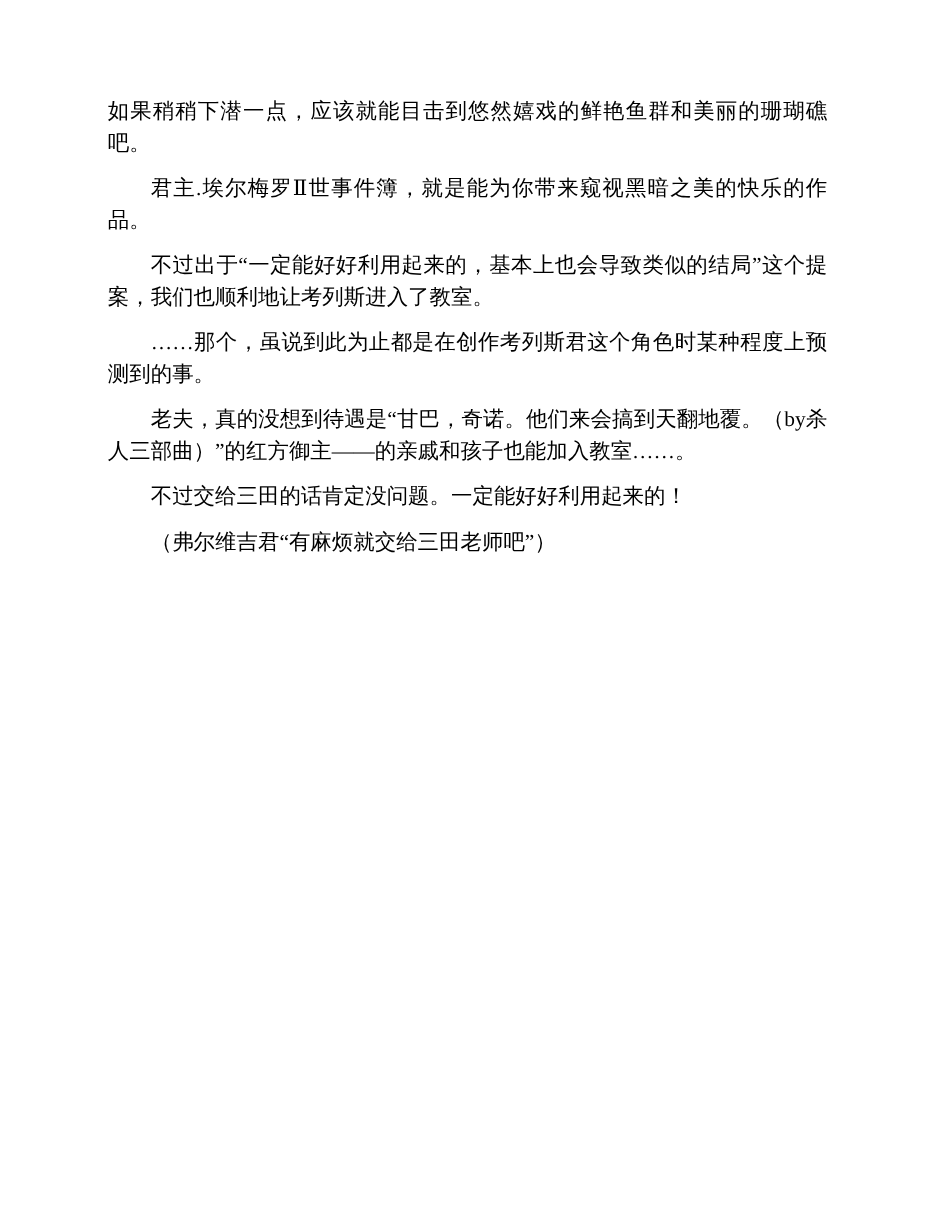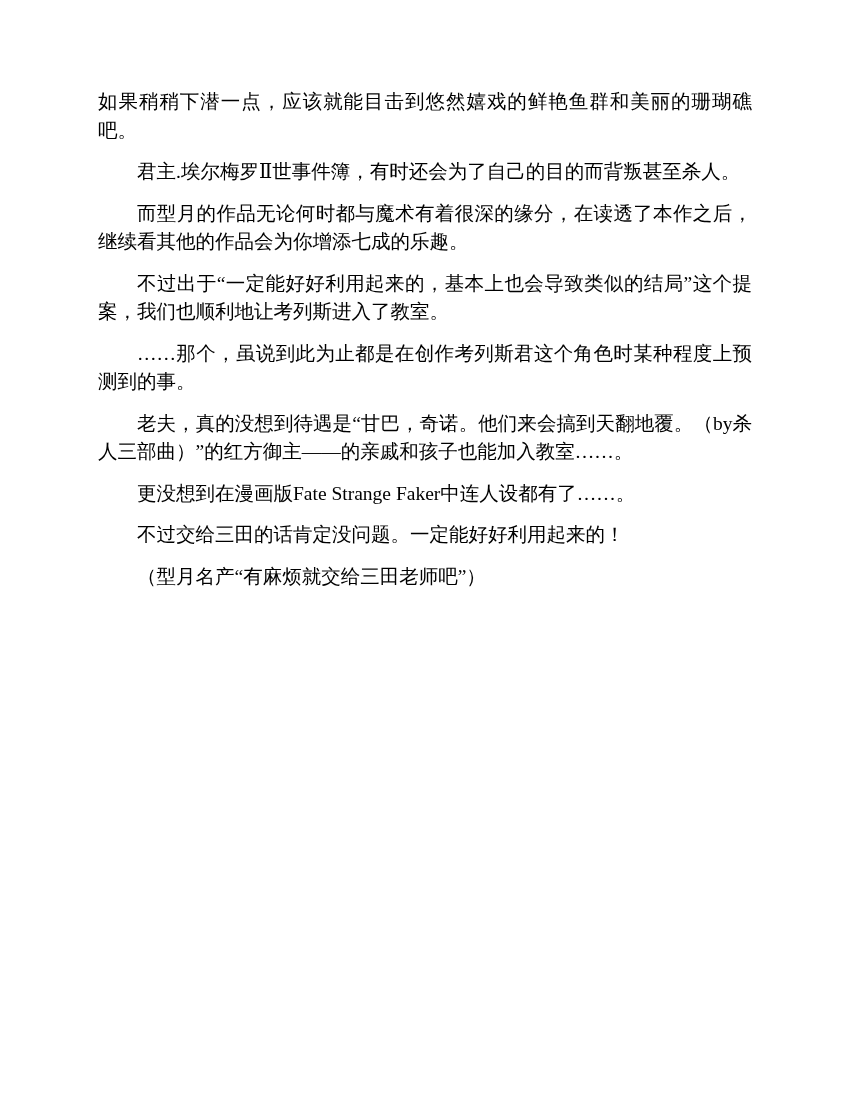--- a/index.html
+++ b/index.html
@@ -47,32 +47,30 @@
 </style>
 </head>
 <body>
 
 <div class="page">
   <div class="content">
 
     <p class="para noindent">如果稍稍下潜一点，应该就能目击到悠然嬉戏的鲜艳鱼群和美丽的珊瑚礁吧。</p>
 
 
-    <p class="para indent">君主.埃尔梅罗Ⅱ世事件簿，有时还会为了自己的目的而背叛甚至杀人。</p>
+    <p class="para indent">君主.埃尔梅罗Ⅱ世事件簿，就是能为你带来窥视黑暗之美的快乐的作品。</p>
 
 
-    <p class="para indent">而型月的作品无论何时都与魔术有着很深的缘分，在读透了本作之后，继续看其他的作品会为你增添七成的乐趣。</p>
 
 
     <p class="para indent">不过出于“一定能好好利用起来的，基本上也会导致类似的结局”这个提案，我们也顺利地让考列斯进入了教室。</p>
 
     <p class="para indent">……那个，虽说到此为止都是在创作考列斯君这个角色时某种程度上预测到的事。</p>
 
     <p class="para indent">老夫，真的没想到待遇是“甘巴，奇诺。他们来会搞到天翻地覆。（by杀人三部曲）”的红方御主——的亲戚和孩子也能加入教室……。</p>
 
-    <p class="para indent">更没想到在漫画版Fate Strange Faker中连人设都有了……。</p>
 
     <p class="para indent">不过交给三田的话肯定没问题。一定能好好利用起来的！</p>
 
-    <p class="para indent last">（型月名产“有麻烦就交给三田老师吧”）</p>
+    <p class="para indent last">（弗尔维吉君“有麻烦就交给三田老师吧”）</p>
 
   </div>
 </div>
 
 </body></html>

